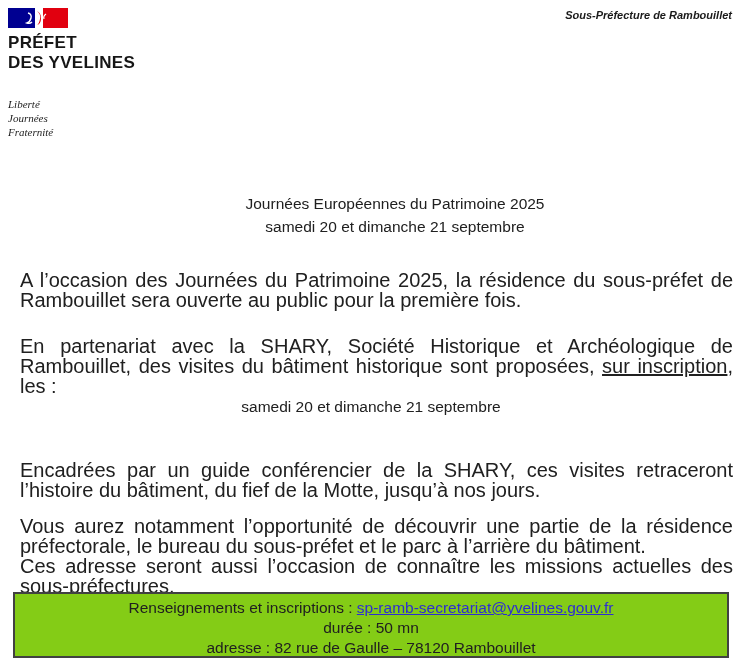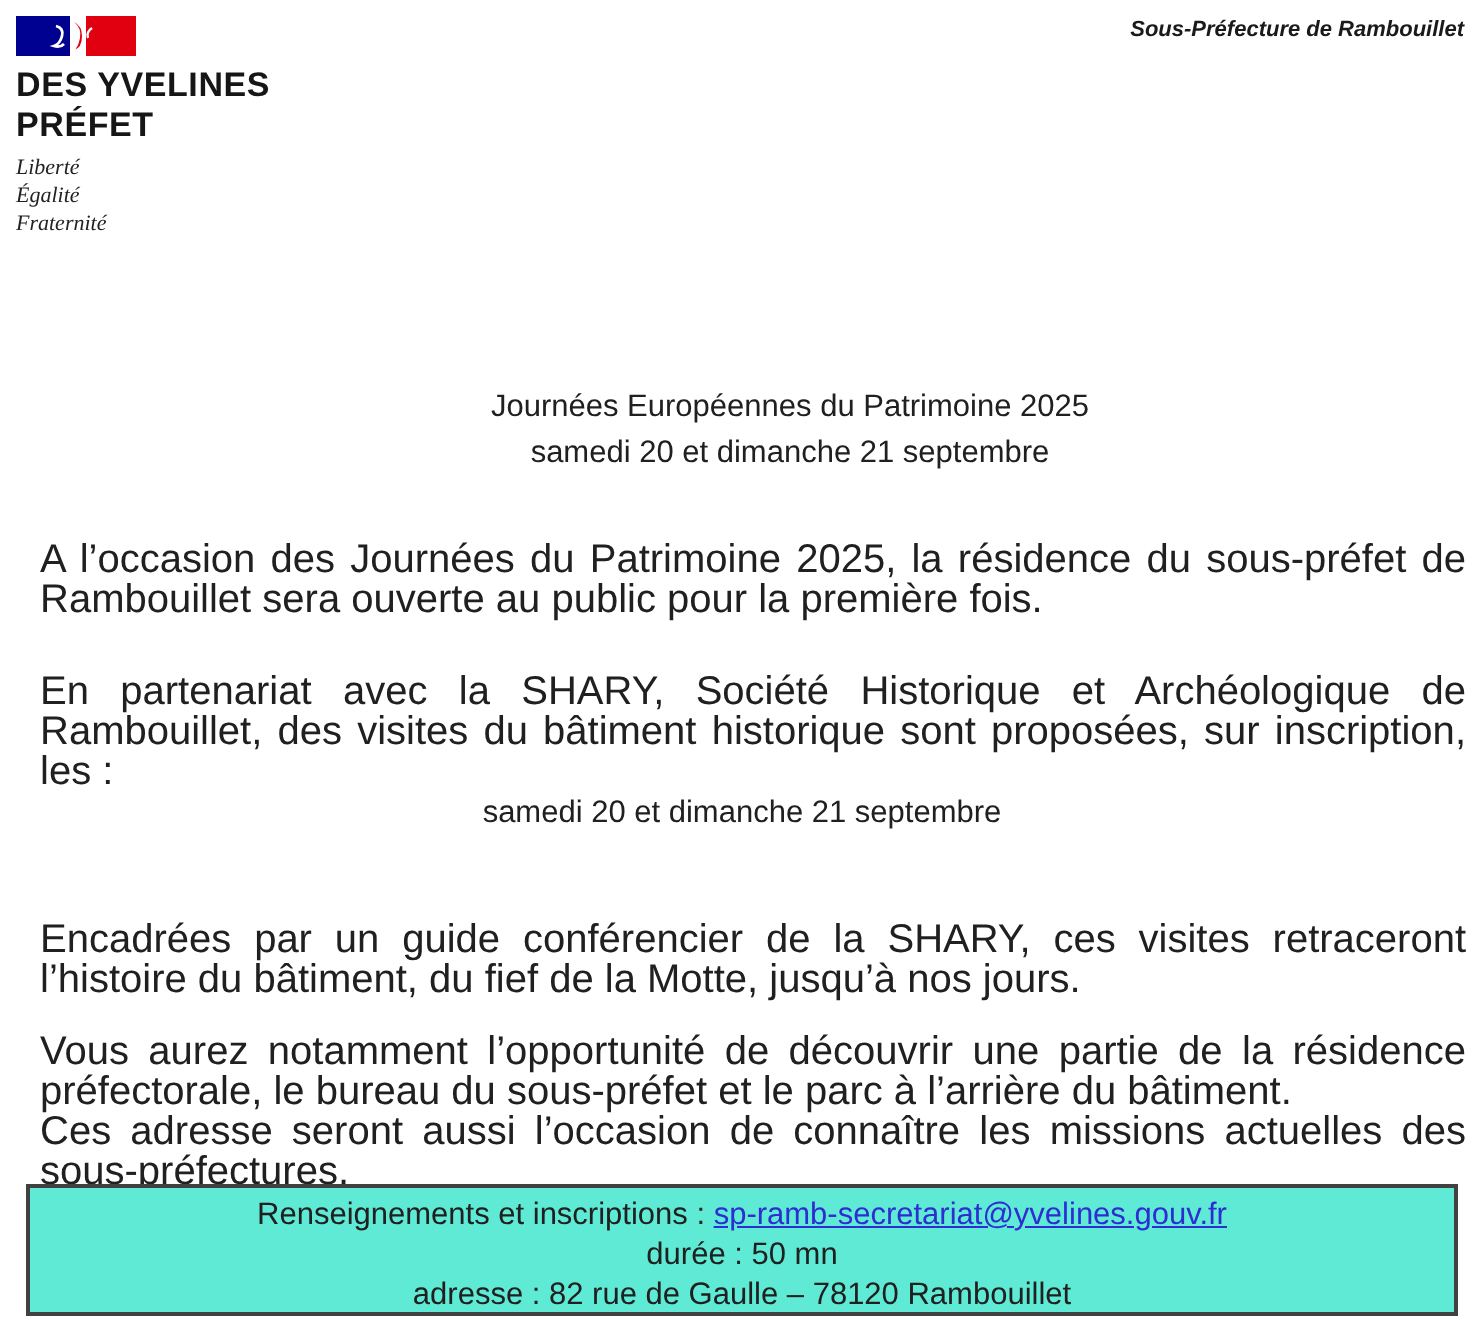--- a/index.html
+++ b/index.html
@@ -21,21 +21,21 @@
   .flag { display: block; }
   .agency {
     margin-top: 5px;
     font-weight: bold;
     font-size: 17px;
     line-height: 20px;
     letter-spacing: 0.3px;
     color: #161616;
   }
   .motto {
-    margin-top: 4px;
+    margin-top: 24px;
     font-family: "Liberation Serif", serif;
     font-style: italic;
     font-size: 11px;
     line-height: 14px;
     color: #222222;
   }
   .office-title {
     position: absolute;
     top: 9px; right: 10px;
     font-size: 11px;
@@ -57,29 +57,29 @@
   }
   #p1 { top: 270px; }
   #p2 { top: 336px; }
   .schedule-block {
     position: absolute; top: 396px; left: 0; right: 0;
     text-align: center;
     font-size: 15.5px; line-height: 22.5px;
   }
   #p3 { top: 460px; }
   #p45 { top: 516px; }
-  .underlined { }
+  .underlined { text-decoration: underline; }
 
   
   .info-box {
     position: absolute;
     top: 592px; left: 13px;
     width: 716px; height: 66px;
     border: 2px solid #414141;
-    background: #5eead4;
+    background: #84cc16;
     text-align: center;
     font-size: 15.5px;
     line-height: 20px;
     padding-top: 4px;
   }
   .email-link {
     color: #2d2dd2;
     text-decoration: underline;
     cursor: pointer;
   }
@@ -91,26 +91,26 @@
 
   <div class="logo-block">
     <svg class="flag" width="60" height="20" viewBox="0 0 60 20" aria-hidden="true">
       <rect x="0" y="0" width="27" height="20" fill="#000091"></rect>
       <rect x="35" y="0" width="25" height="20" fill="#E1000F"></rect>
       <path d="M20 5 q4 1 3 5 q-1 4 -4 5 q3 1 5 -1" stroke="#ffffff" stroke-width="1.4" fill="none"></path>
       <path d="M29 3 q4 3 3 8 q-1 5 -3 6 q4 -1 4 -7 q0 -5 -4 -7 z" fill="#E1000F"></path>
       <path d="M38 6 q-3 2 -2 5" stroke="#ffffff" stroke-width="1.2" fill="none"></path>
     </svg>
     <div class="agency">
+      <div>PRÉFET</div>
       <div>DES YVELINES</div>
-      <div>PRÉFET</div>
     </div>
     <div class="motto">
       <div>Liberté</div>
-      <div>Égalité</div>
+      <div>Journées</div>
       <div>Fraternité</div>
     </div>
   </div>
 
   <div class="office-title">Sous-Préfecture de Rambouillet</div>
 
   <div class="title-block">
     <div>Journées Européennes du Patrimoine 2025</div>
     <div>samedi 20 et dimanche 21 septembre</div>
   </div>

